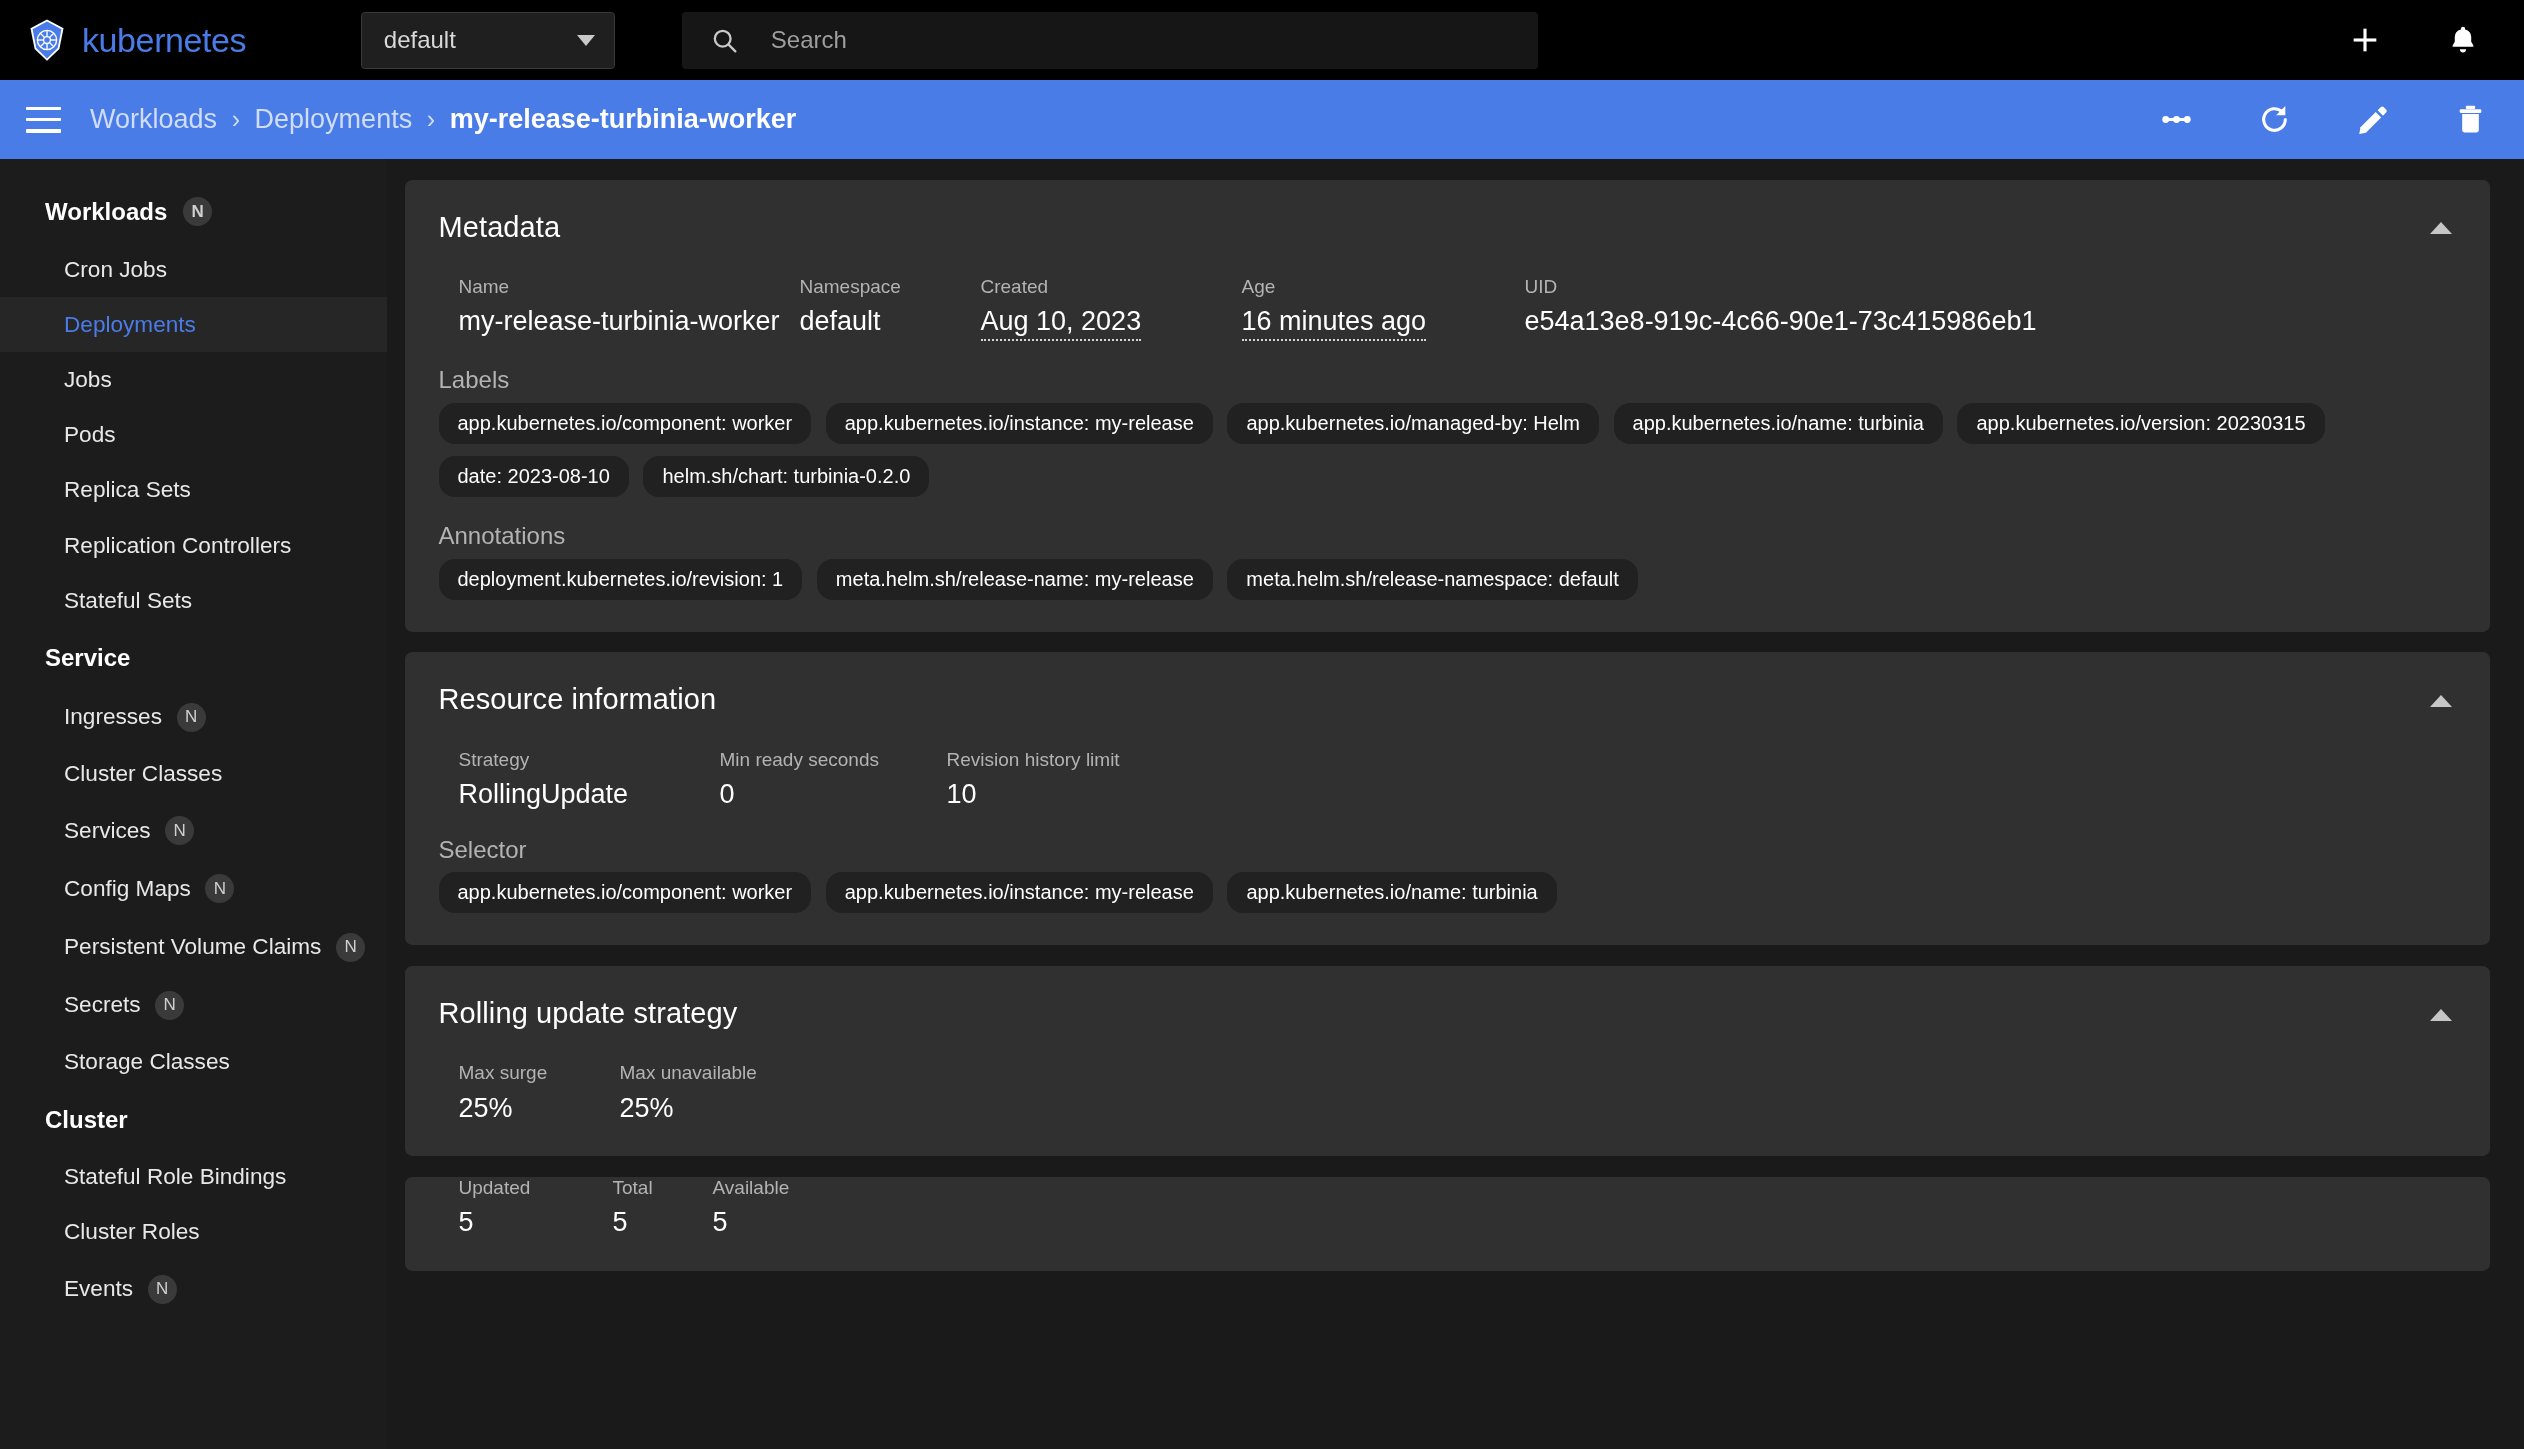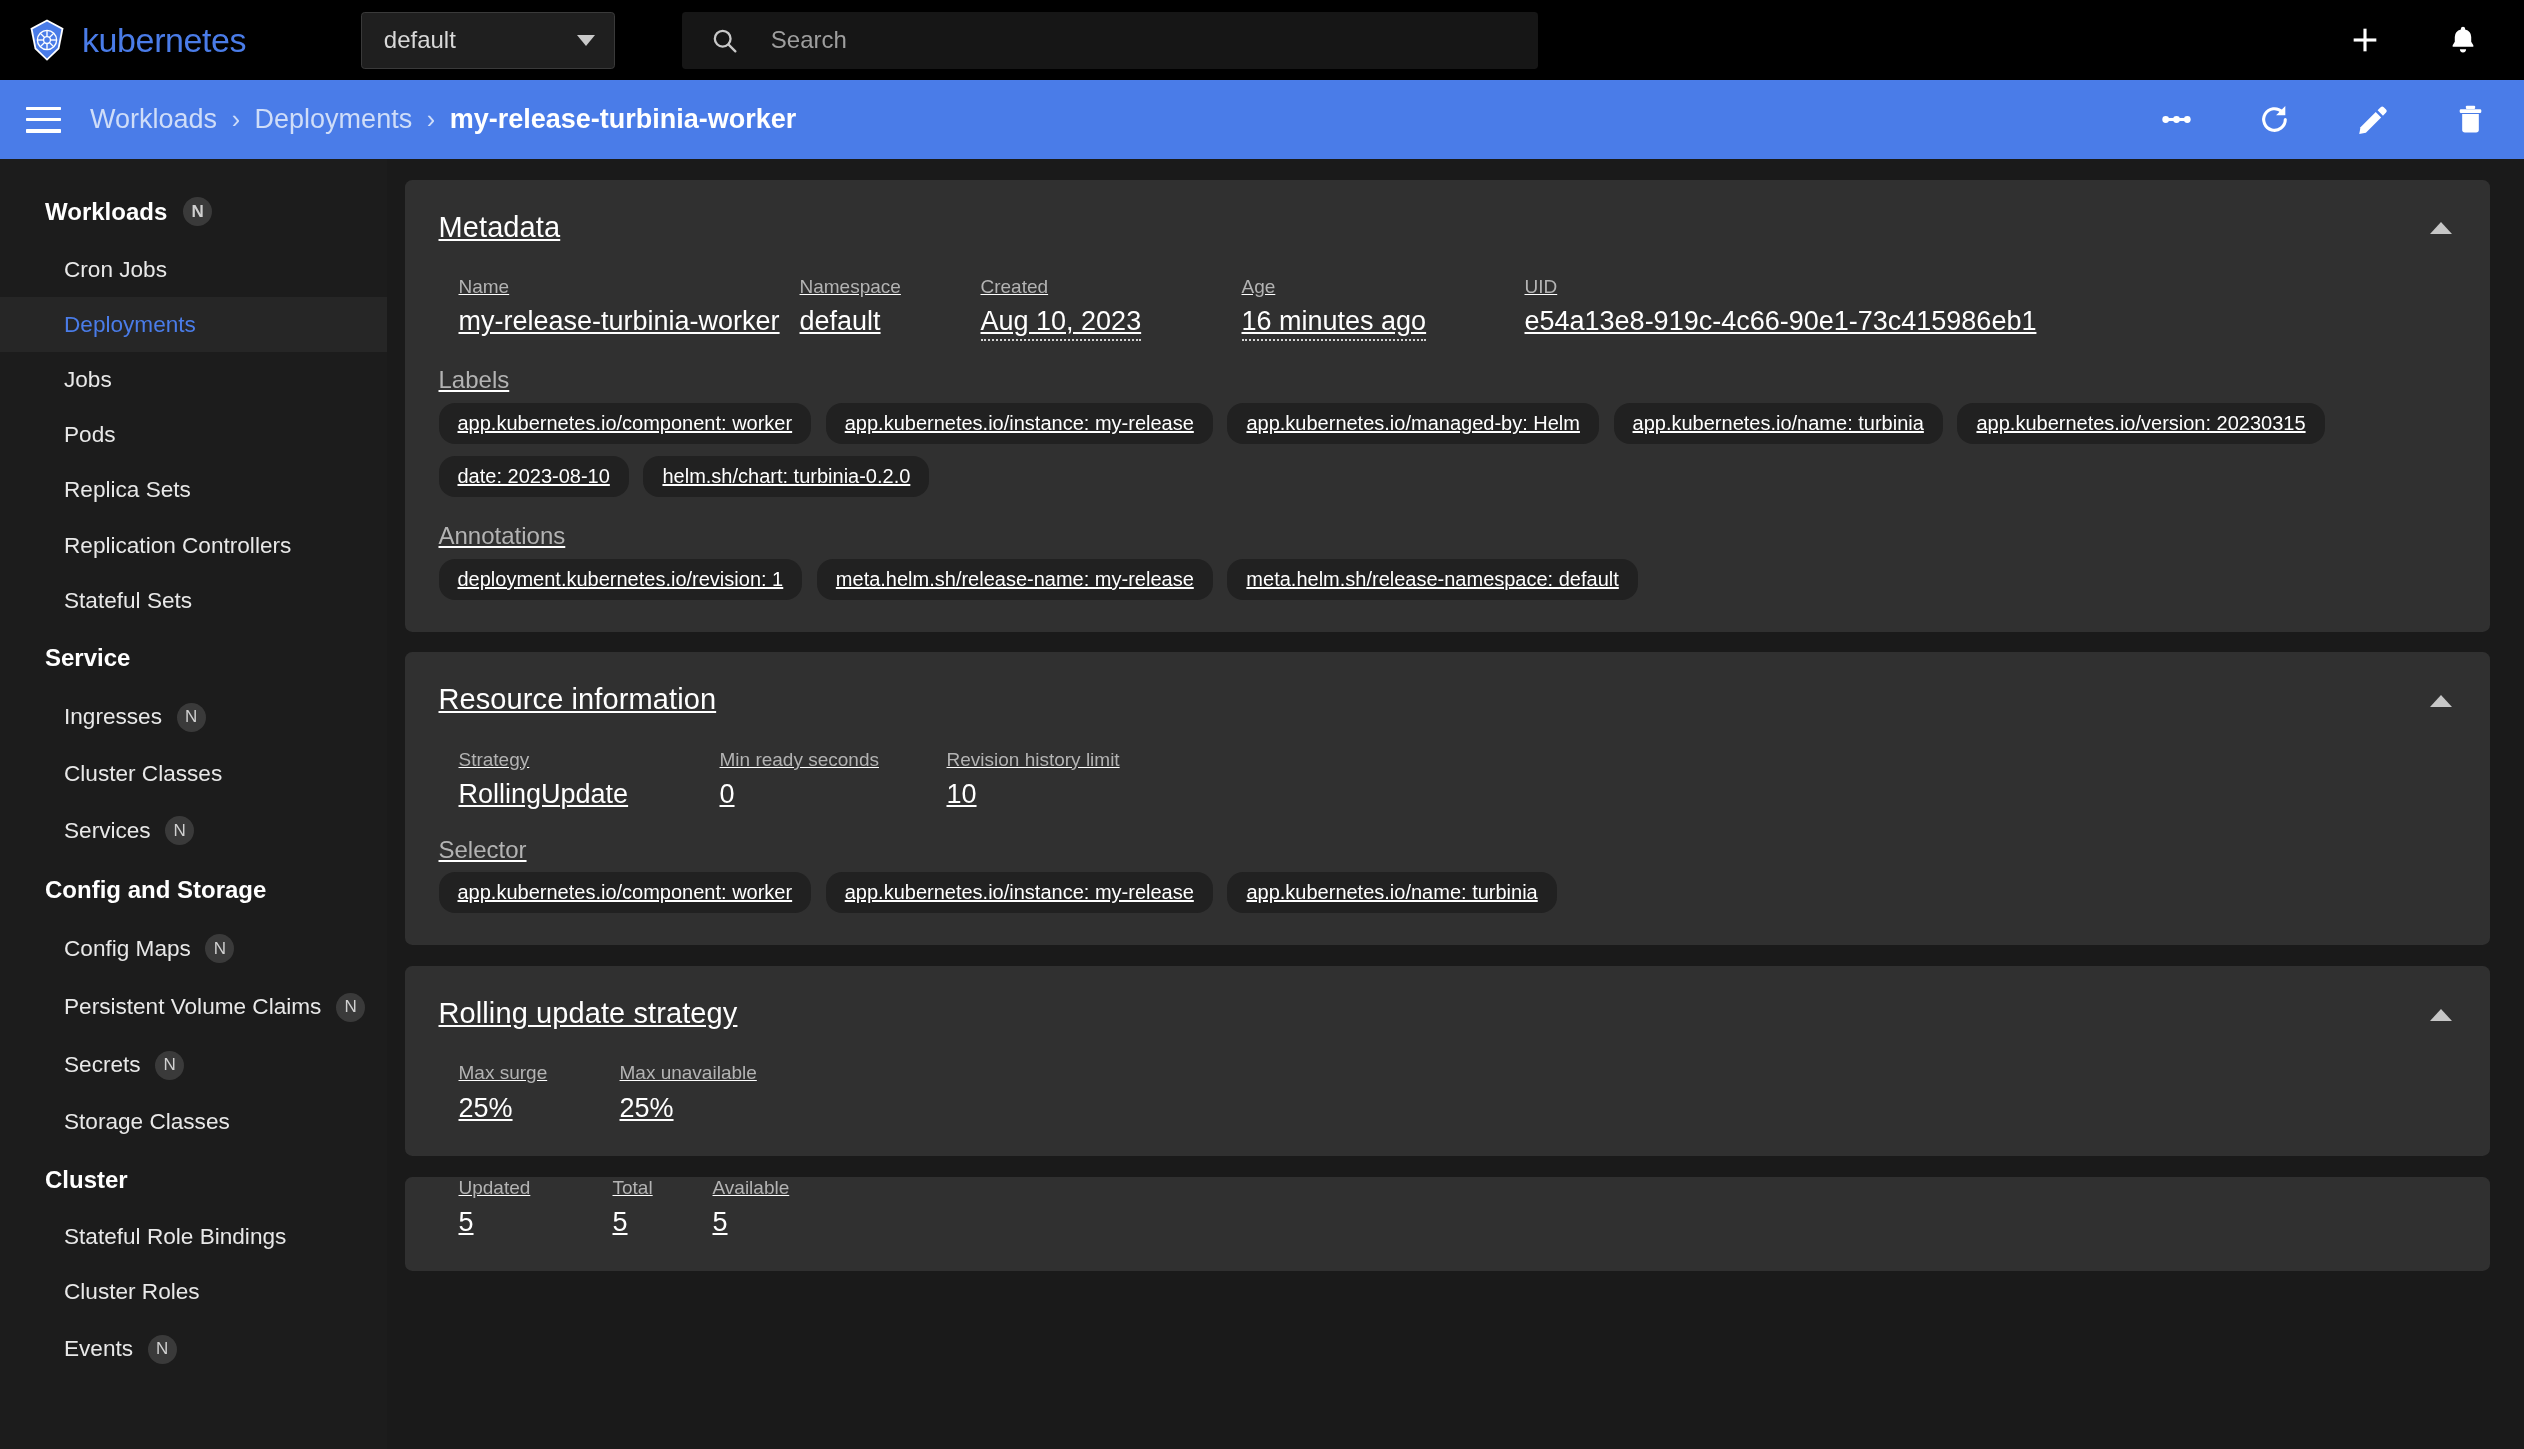--- a/index.html
+++ b/index.html
@@ -173,21 +173,20 @@
     align-items: center;
     justify-content: center;
     flex: 0 0 29px;
   }
 
   
   .main {
     flex: 1;
     padding: 20.5px 35px 0 17.5px;
     overflow: hidden;
-    text-decoration: underline;
   }
   .card {
     background: #303030;
     border-radius: 7.3px;
     margin-bottom: 20.5px;
     padding: 0 34px 32px 34px;
     position: relative;
   }
   .card-head {
     display: flex;
@@ -392,23 +391,20 @@
       <span class="badge-n">N</span>
     </div>
     <div class="nav-item">
         <span>Cluster Classes</span>
       </div>
     <div class="nav-item">
       <span>Services</span>
       <span class="badge-n">N</span>
     </div>
 
-    <div class="nav-group-title">
-      <span>Config and Storage</span>
-    </div>
     <div class="nav-item">
       <span>Config Maps</span>
       <span class="badge-n">N</span>
     </div>
     <div class="nav-item">
       <span>Persistent Volume Claims</span>
       <span class="badge-n">N</span>
     </div>
     <div class="nav-item">
       <span>Secrets</span>

